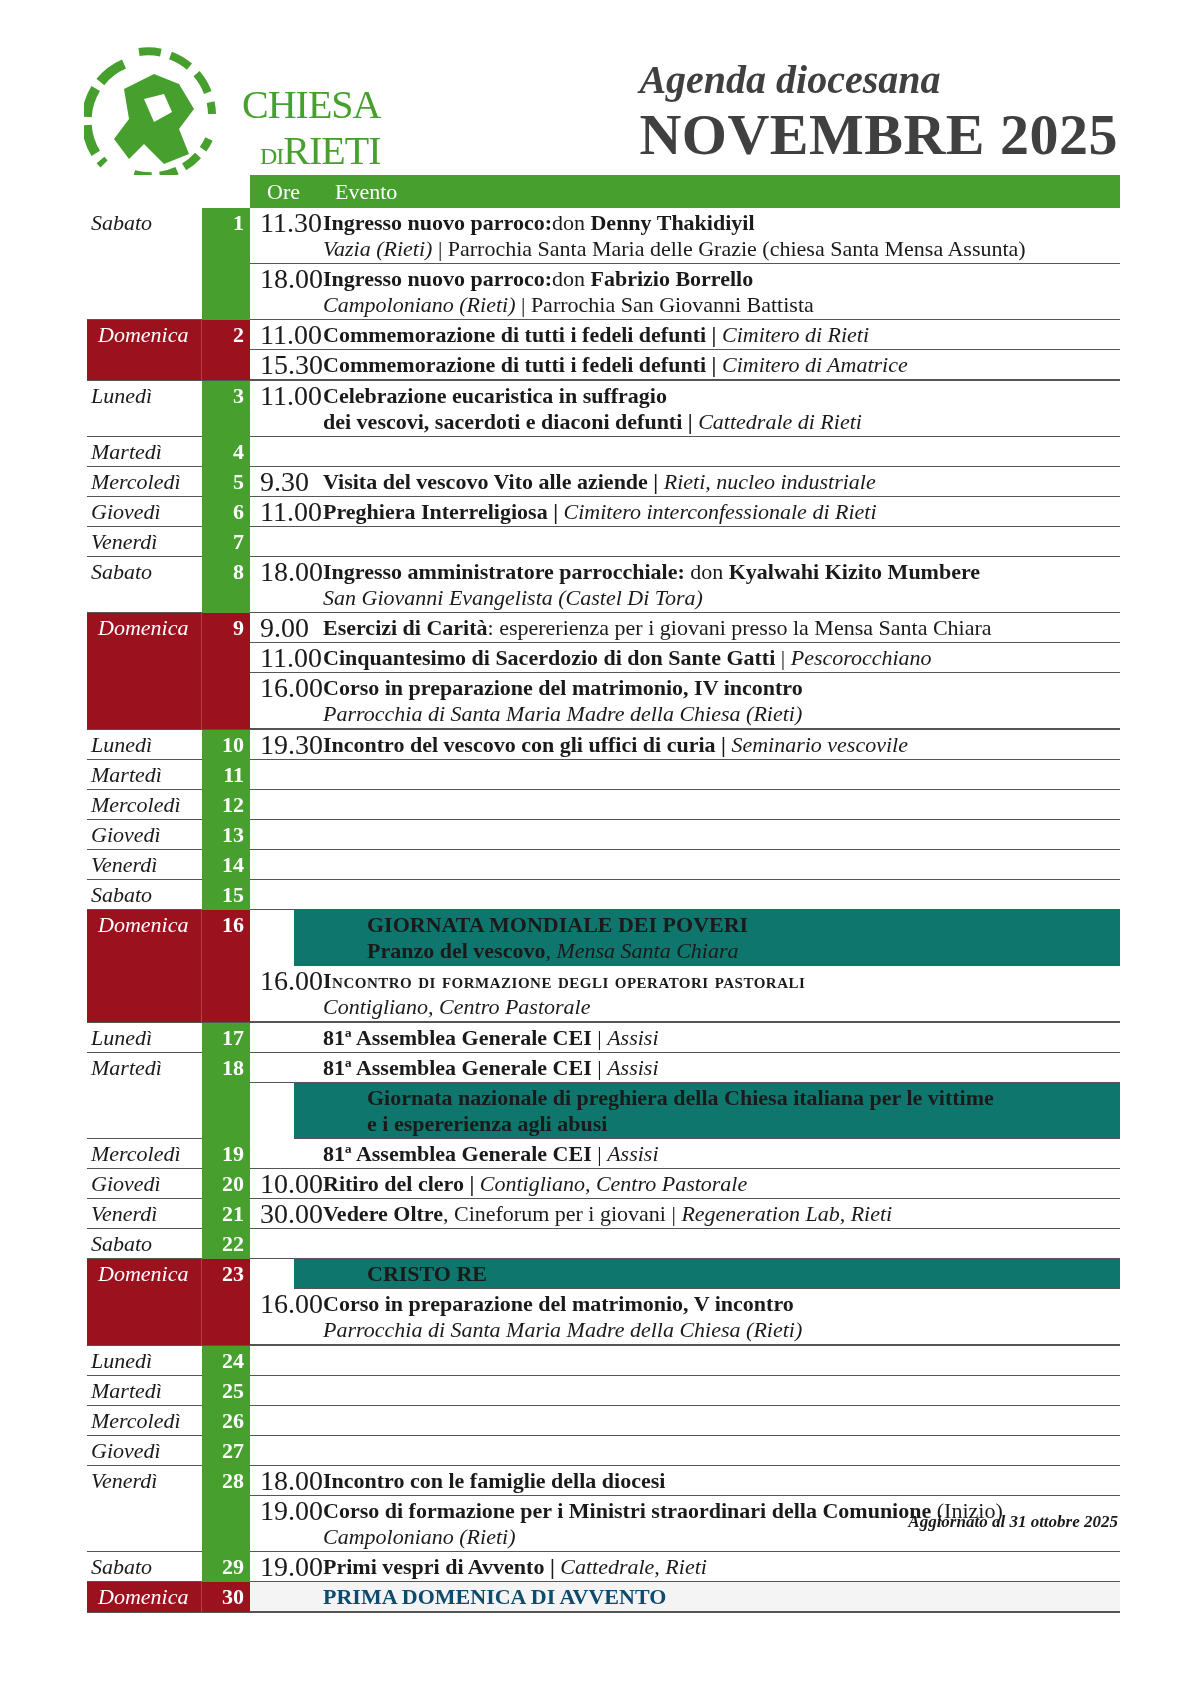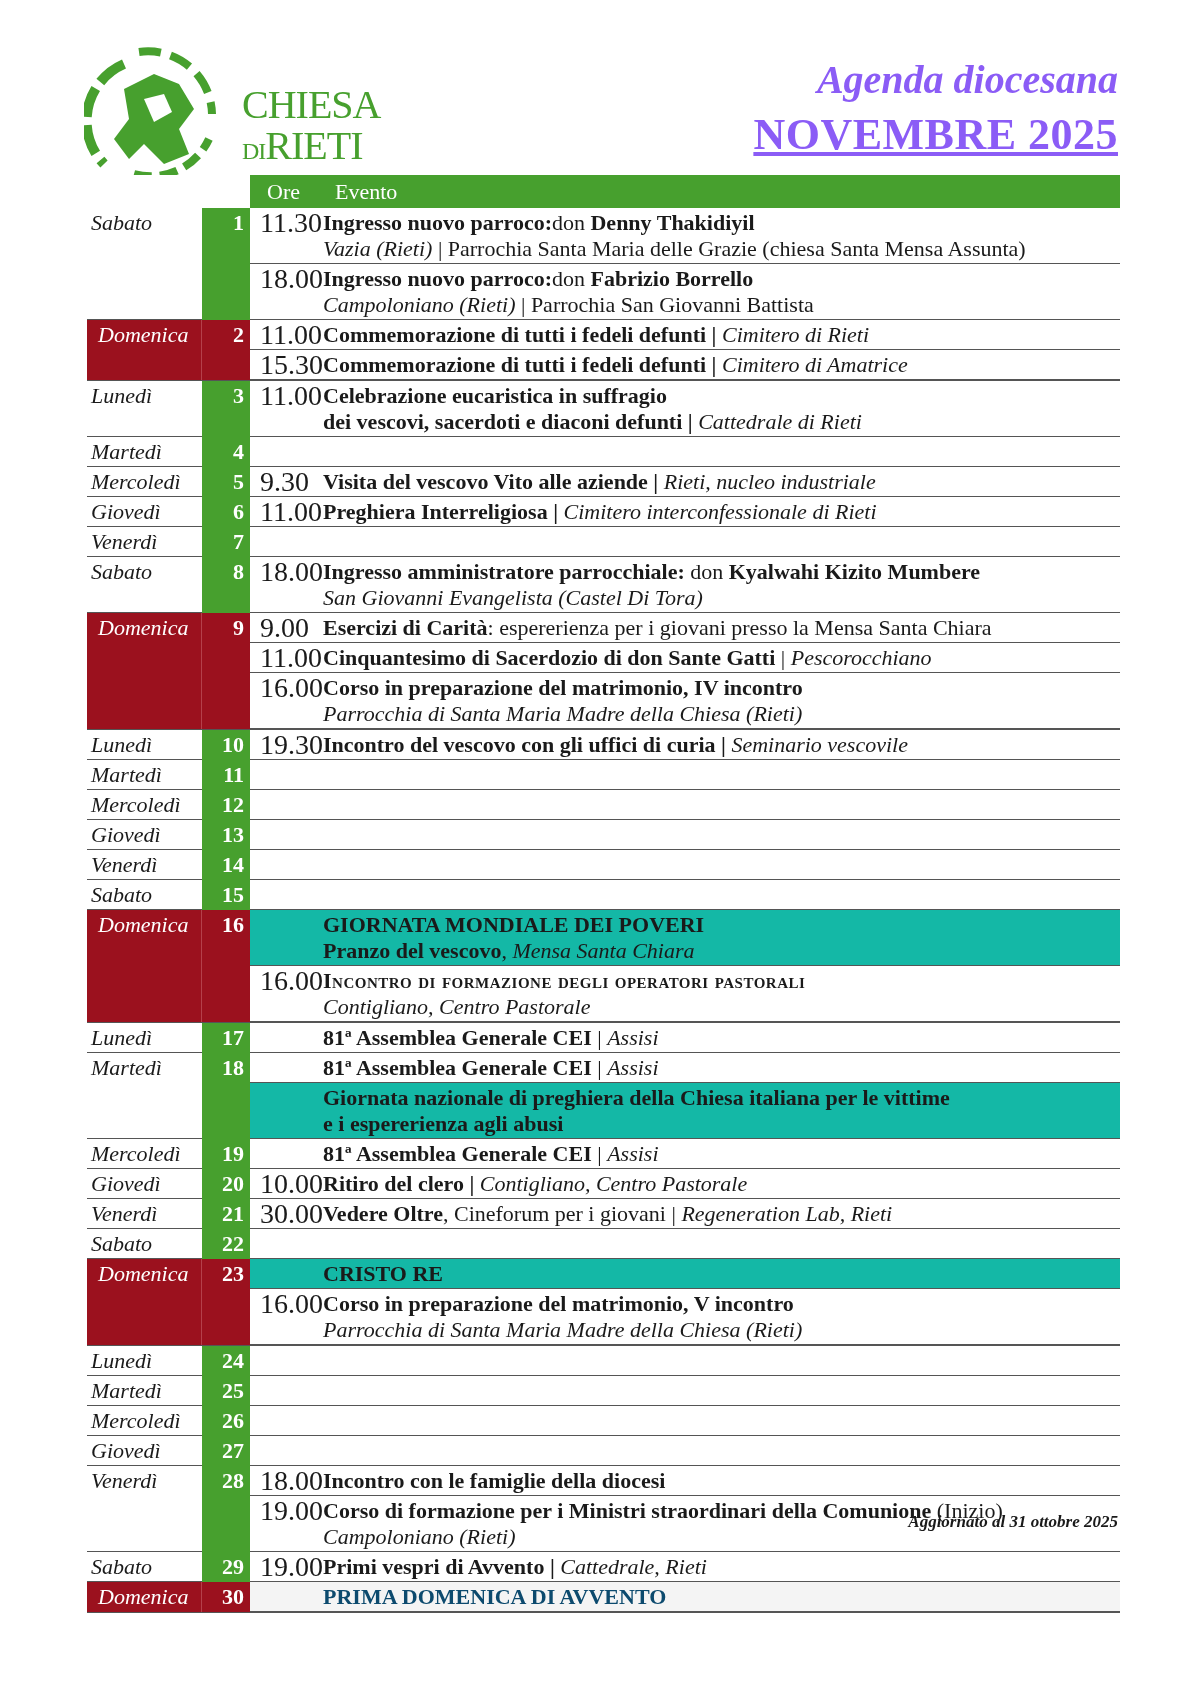--- a/index.html
+++ b/index.html
@@ -1,39 +1,39 @@
 <!DOCTYPE html>
 <html><head>
   <meta charset="utf-8">
   <style>
     html, body { margin: 0; padding: 0; background: #ffffff; }
     body { width: 1200px; height: 1697px; position: relative; font-family: "Liberation Serif", "DejaVu Serif", serif; color: #1a1a1a; overflow: hidden; }
     .logo { position: absolute; left: 84px; top: 44px; width: 340px; height: 140px; }
     .logo-text { position: absolute; left: 158px; top: 42px; color: #47a02e; font-family: "Liberation Serif", serif; letter-spacing: -1px; }
     .logo-text .l1 { font-size: 40px; line-height: 38px; display: block; }
-    .logo-text .l2 { font-size: 40px; line-height: 43px; display: block; }
+    .logo-text .l2 { font-size: 40px; line-height: 54px; display: block; text-align: right; }
     .logo-text .l2 small { font-size: 24px; }
-    .title-block { position: absolute; right: 82px; top: 56px; text-align: right; color: #8b5cf6; }
+    .title-block { position: absolute; right: 82px; top: 56px; color: #404040; }
     .title-sub { font-style: italic; font-weight: bold; font-size: 40px; line-height: 48px; }
-    .title-main { font-weight: bold; font-size: 44px; line-height: 62px; letter-spacing: 0.5px; text-decoration: underline; }
+    .title-main { font-weight: bold; font-size: 58px; line-height: 62px; letter-spacing: 0.5px; }
     .table { position: absolute; left: 87px; top: 175px; width: 1033px; }
     .thead { display: flex; height: 33px; }
     .thead .blank { width: 163px; background: #fff; }
     .thead .hcell { flex: 1; background: #47a02e; color: #fff; display: flex; align-items: center; font-size: 22px; }
     .thead .ore { width: 68px; padding-left: 17px; }
     .day { display: flex; }
     .day .name { width: 115px; font-style: italic; font-size: 22px; line-height: 29px; padding-left: 4px; box-sizing: border-box; }
     .day .num { width: 48px; font-weight: bold; font-size: 22px; text-align: right; padding-right: 6px; box-sizing: border-box; line-height: 29px; color: #fff; background: #47a02e; }
     .day.sunday .name { background: #9b111e; color: #fff; border-right: 1px solid #b5404b; padding-left: 11px; }
     .day.sunday .num { background: #9b111e; }
     .day .events { flex: 1; }
     .day.weekday .name { border-bottom: 1.5px solid #555; }
     .day.sunday { border-bottom: 1.5px solid #555; }
     .ev { display: flex; border-bottom: 1.5px solid #555; min-height: 29px; }
-    .ev.grey { background: #14b8a6; }
+    .ev.grey { background: #0f766e; margin-left: 44px; }
     .ev.light { background: #f4f4f4; }
     .ev .time { width: 73px; font-size: 28px; padding-left: 10px; line-height: 29px; box-sizing: border-box; font-variant-numeric: oldstyle-nums; }
     .ev .desc { flex: 1; font-size: 22px; line-height: 26px; padding-top: 2px; padding-bottom: 1px; }
     .b { font-weight: bold; }
     .i { font-style: italic; }
     .sc { font-variant: small-caps; font-weight: bold; letter-spacing: 0.5px; margin-top: 48px; }
     .purple { color: #0c4a6e; font-weight: bold; text-align: center; }
     .footer { position: absolute; right: 82px; top: 1512px; font-style: italic; font-weight: bold; font-size: 17px; }
   </style>
 </head>

